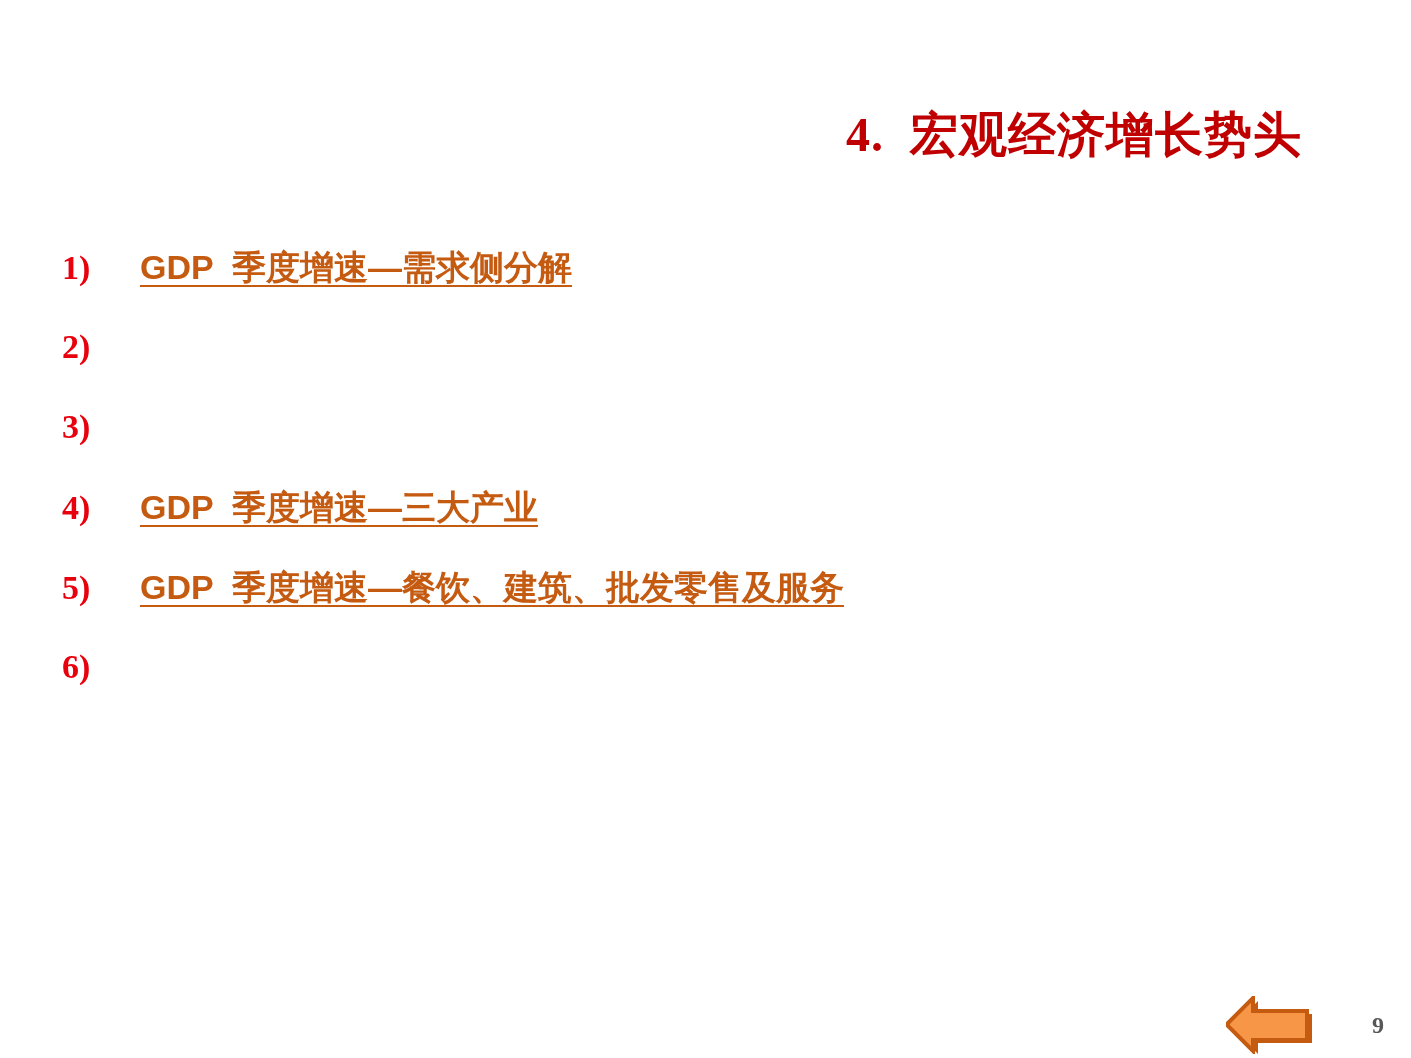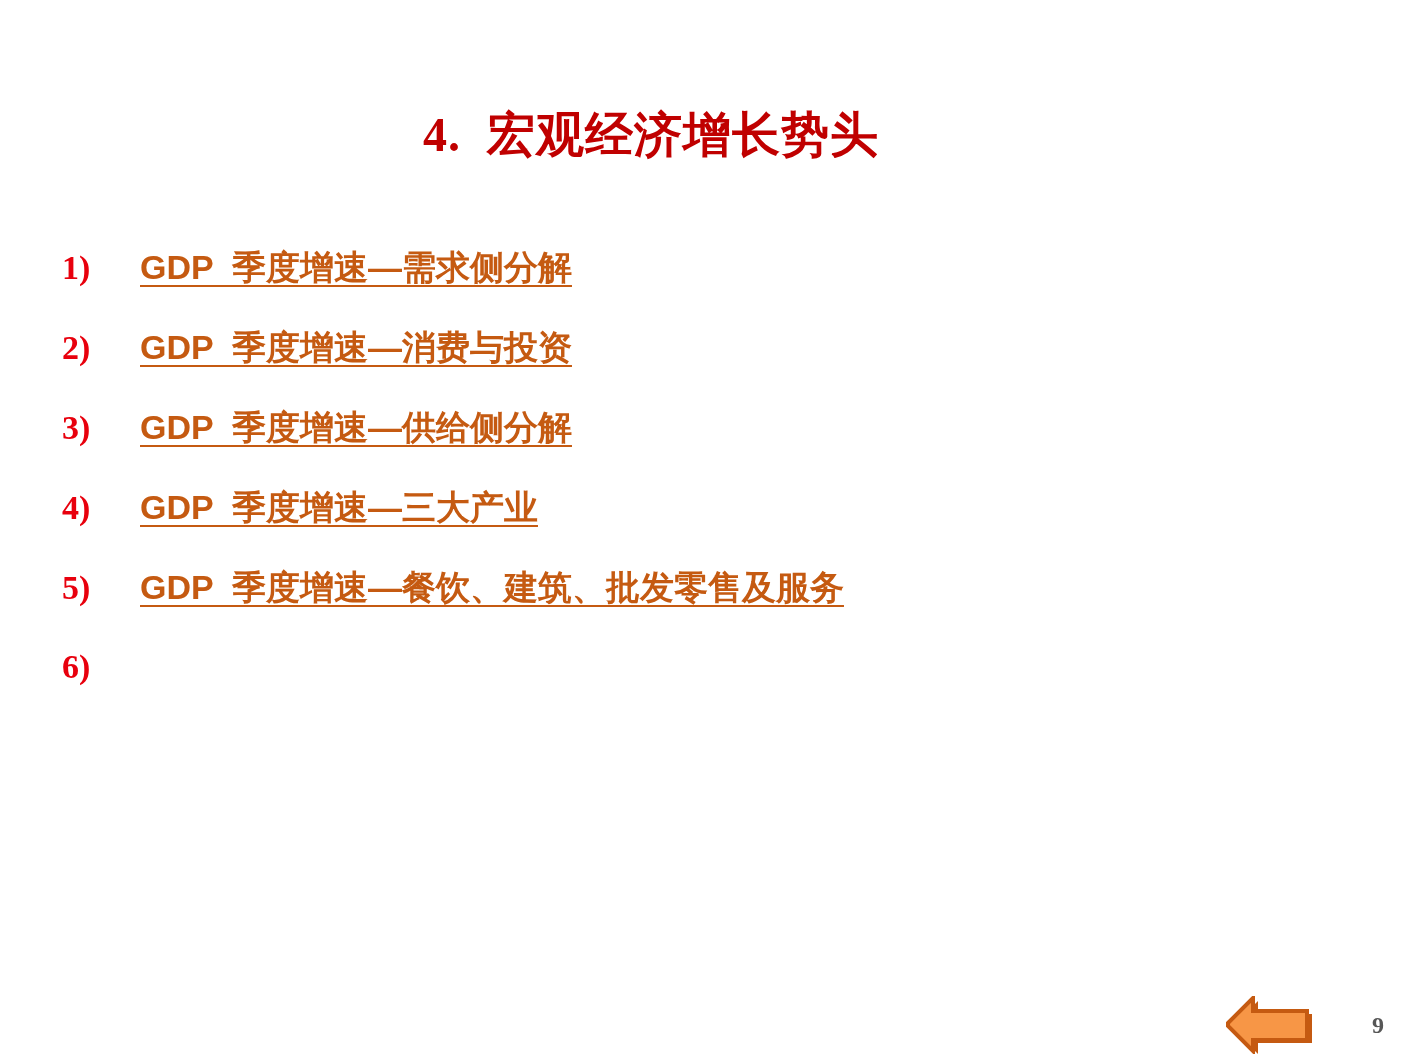--- a/index.html
+++ b/index.html
@@ -17,21 +17,21 @@
     background: #ffffff;
     overflow: hidden;
   }
 
   
   .slide-title {
     position: absolute;
     top: 108px;
     left: 0;
     width: 1302px;
-    text-align: center;
+    text-align: right;
     font-size: 48px;
     font-weight: bold;
     color: #C00000;
     letter-spacing: 1px;
     white-space: pre;
     line-height: 1.12;
   }
 
   
   .agenda {
@@ -102,26 +102,24 @@
 
   <div class="agenda">
 
     <div class="agenda-item">
       <span class="item-marker">1)</span>
       <span class="item-link">GDP  季度增速—需求侧分解</span>
     </div>
 
     <div class="agenda-item">
       <span class="item-marker">2)</span>
-      <span class="item-link">GDP  季度增速—消费与投资</span>
     </div>
 
     <div class="agenda-item">
       <span class="item-marker">3)</span>
-      <span class="item-link">GDP  季度增速—供给侧分解</span>
     </div>
 
     <div class="agenda-item">
       <span class="item-marker">4)</span>
       <span class="item-link">GDP  季度增速—三大产业</span>
     </div>
 
     <div class="agenda-item">
       <span class="item-marker">5)</span>
       <span class="item-link">GDP  季度增速—餐饮、建筑、批发零售及服务</span>

